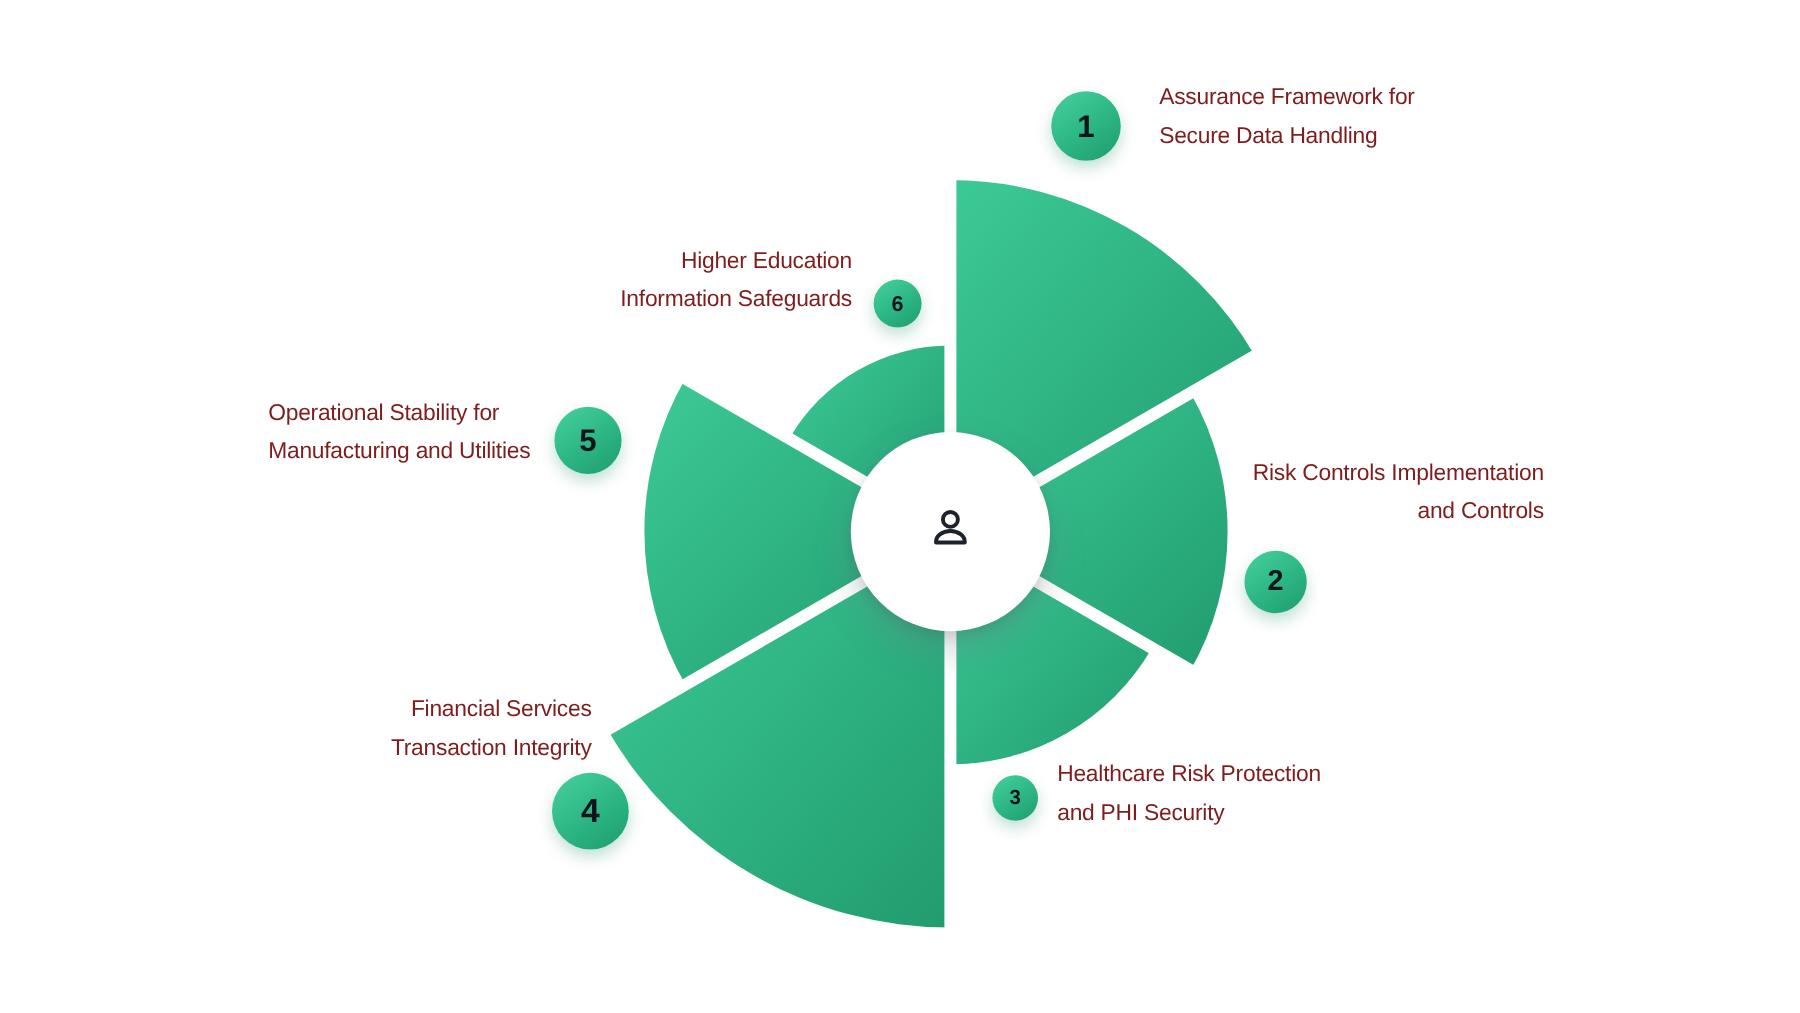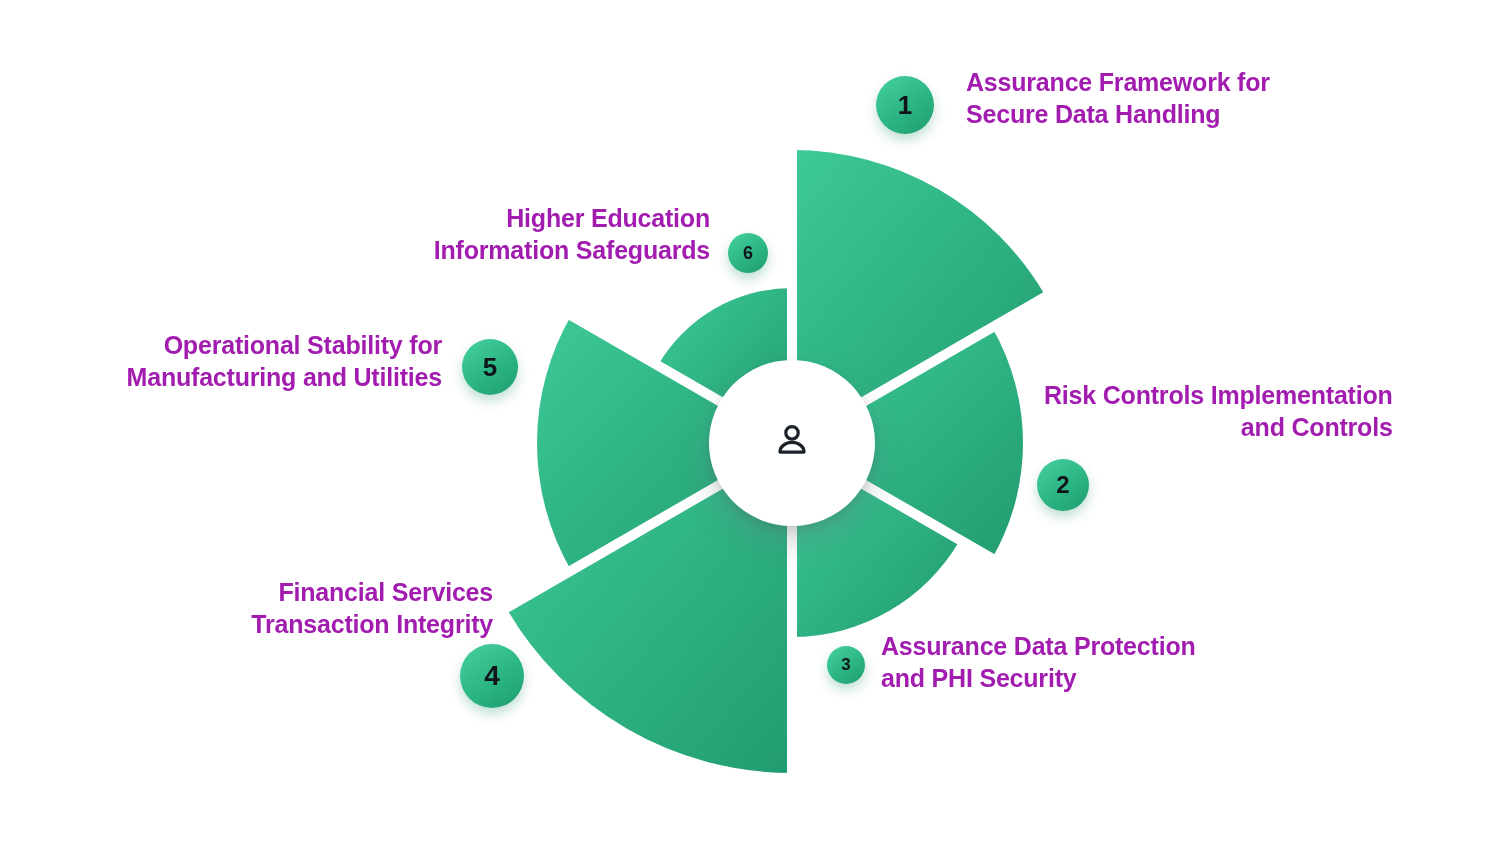--- a/index.html
+++ b/index.html
@@ -15,32 +15,32 @@
     position:absolute;
     left:709px;top:360px;
     width:166px;height:166px;
     border-radius:50%;
     background:#ffffff;
     box-shadow:0 16px 30px rgba(110,120,130,0.30), 0 4px 10px rgba(0,0,0,0.10);
     display:flex;align-items:center;justify-content:center;
   }
   .label{
     position:absolute;
-    font-size:25px;
-    font-weight:700;
+    font-size:19px;
+    font-weight:400;
     line-height:32px;
-    color:#a21caf;
+    color:#7f1d1d;
     letter-spacing:-0.2px;
   }
   .label .ln{display:block;white-space:nowrap;}
   .l1{left:966px;top:66px;text-align:left;}
   .l2{left:1044px;top:379px;text-align:right;}
   .l3{left:881px;top:630px;text-align:left;}
   .l4{right:1007px;top:576px;text-align:right;}
-  .l5{right:1058px;top:329px;text-align:right;}
+  .l5{right:1058px;top:329px;text-align:left;}
   .l6{right:790px;top:202px;text-align:right;}
   .badge{
     position:absolute;
     border-radius:50%;
     display:flex;align-items:center;justify-content:center;
     font-weight:700;
     color:#11141a;
     background:linear-gradient(145deg,#46d19f 0%,#2eb987 48%,#1f9c6d 100%);
     box-shadow:0 6px 12px rgba(30,140,100,0.28);
   }
@@ -88,21 +88,21 @@
 
   <div class="label l1">
     <span class="ln">Assurance Framework for</span>
     <span class="ln">Secure Data Handling</span>
   </div>
   <div class="label l2">
     <span class="ln">Risk Controls Implementation</span>
     <span class="ln">and Controls</span>
   </div>
   <div class="label l3">
-    <span class="ln">Assurance Data Protection</span>
+    <span class="ln">Healthcare Risk Protection</span>
     <span class="ln">and PHI Security</span>
   </div>
   <div class="label l4">
     <span class="ln">Financial Services</span>
     <span class="ln">Transaction Integrity</span>
   </div>
   <div class="label l5">
     <span class="ln">Operational Stability for</span>
     <span class="ln">Manufacturing and Utilities</span>
   </div>

